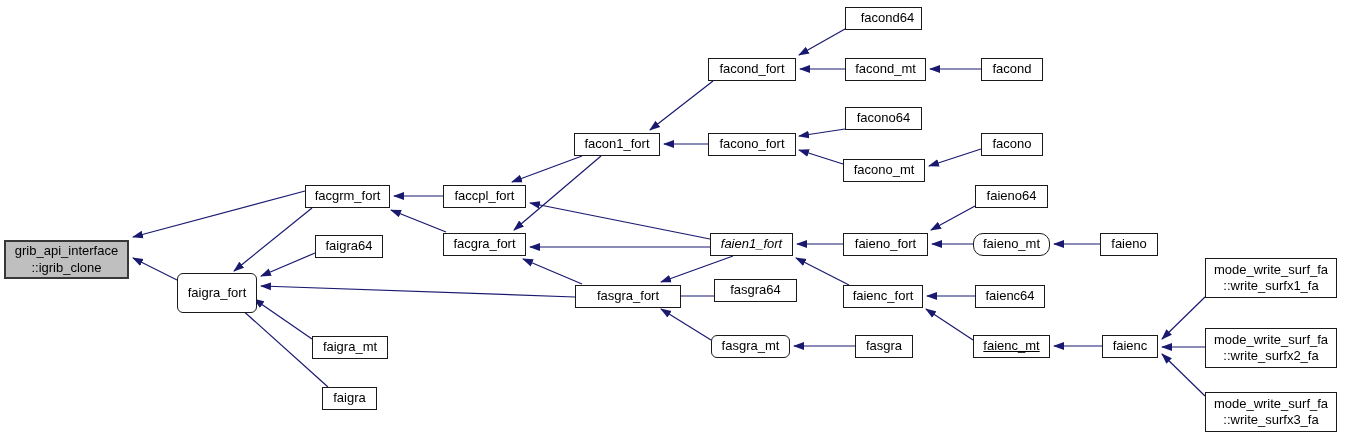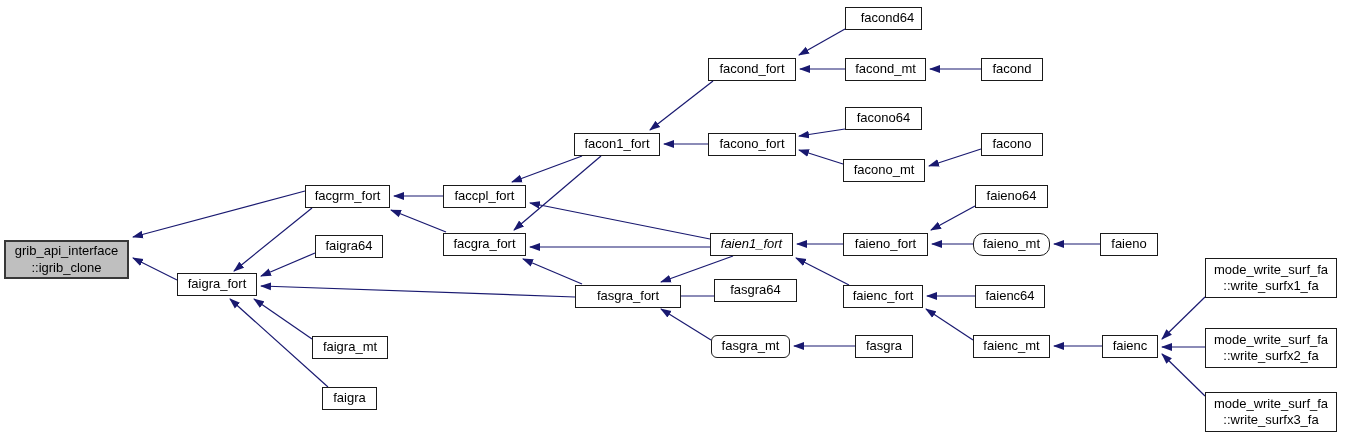--- a/index.html
+++ b/index.html
@@ -120,21 +120,21 @@
       </div>
       <div class="node" style="left: 981px; top: 133px; width: 62px; height: 23px;">
         <span>facono</span>
       </div>
       <div class="node" style="left: 443px; top: 233px; width: 83px; height: 23px;">
         <span>facgra_fort</span>
       </div>
       <div class="node" style="left: 315px; top: 235px; width: 68px; height: 23px;">
         <span>faigra64</span>
       </div>
-      <div class="node" style="left: 177px; top: 273px; width: 80px; height: 23px;">
+      <div class="node" style="left: 177px; top: 273px; width: 80px; height: 40px; border-radius: 6px;">
         <span>faigra_fort</span>
       </div>
       <div class="node" style="left: 312px; top: 336px; width: 76px; height: 23px;">
         <span>faigra_mt</span>
       </div>
       <div class="node" style="left: 322px; top: 387px; width: 55px; height: 23px;">
         <span>faigra</span>
       </div>
       <div class="node" style="left: 575px; top: 285px; width: 106px; height: 23px;">
         <span>fasgra_fort</span>
@@ -162,21 +162,21 @@
       </div>
       <div class="node" style="left: 1100px; top: 233px; width: 58px; height: 23px;">
         <span>faieno</span>
       </div>
       <div class="node" style="left: 843px; top: 285px; width: 80px; height: 23px;">
         <span>faienc_fort</span>
       </div>
       <div class="node" style="left: 975px; top: 285px; width: 70px; height: 23px;">
         <span>faienc64</span>
       </div>
-      <div class="node" style="left: 973px; top: 335px; width: 77px; height: 23px;">
+      <div class="node" style="left: 973px; top: 335px; width: 77px; height: 23px; text-decoration: underline;">
         <span>faienc_mt</span>
       </div>
       <div class="node" style="left: 1102px; top: 335px; width: 56px; height: 23px;">
         <span>faienc</span>
       </div>
       <div class="node" style="left: 1205px; top: 258px; width: 132px; height: 40px;">
         <span>mode_write_surf_fa</span>
         <span>::write_surfx1_fa</span>
       </div>
       <div class="node" style="left: 1205px; top: 328px; width: 132px; height: 40px;">

